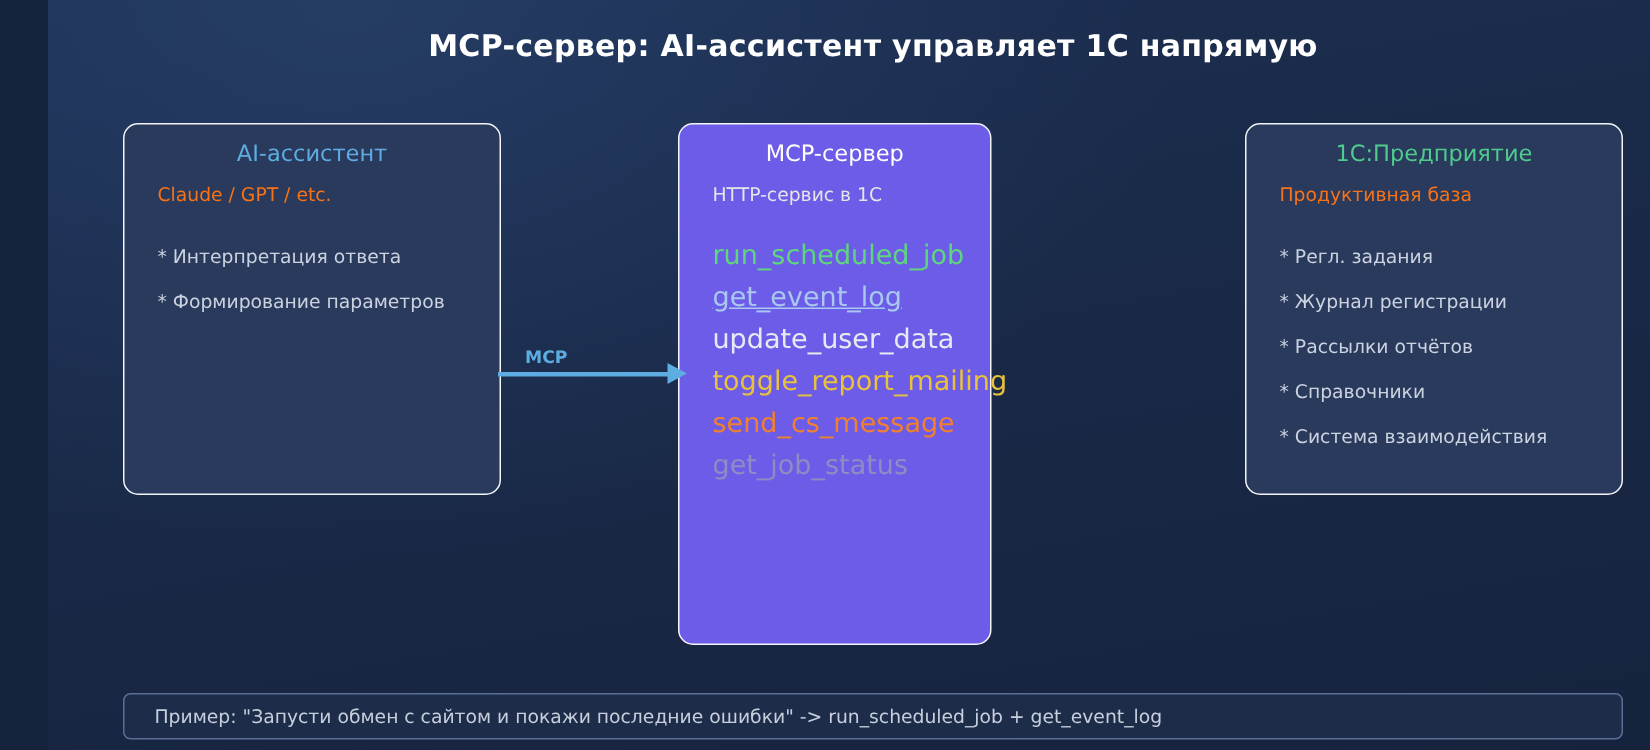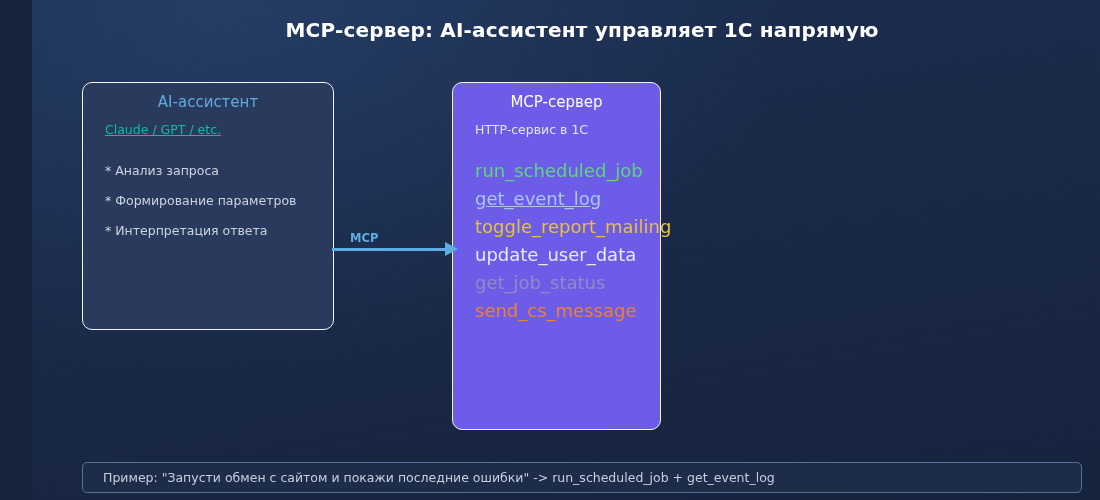--- a/index.html
+++ b/index.html
@@ -71,21 +71,21 @@
     font-size: 15px;
     white-space: nowrap;
   }
   .panel-subtitle {
     position: absolute;
     top: 39px;
     left: 22px;
     font-size: 12.5px;
     white-space: nowrap;
   }
-  .side-subtitle  { color: #14b8a6; text-decoration: underline; }
+  .side-subtitle  { color: #f97316; }
   .mcp-subtitle   { color: #e5e5e5; }
 
   #title-assistant { color: #5dade2; }
   #title-mcp       { color: #ffffff; }
   #title-1c        { color: #4ecb8d; }
 
   
   .list {
     position: absolute;
     top: 81px;
@@ -169,39 +169,49 @@
 <body>
 
 <div id="canvas">
 
   <div id="title">MCP-сервер: AI-ассистент управляет 1С напрямую</div>
 
   <div class="panel panel-side" id="panel-assistant">
     <div class="panel-title" id="title-assistant">AI-ассистент</div>
     <div class="panel-subtitle side-subtitle">Claude / GPT / etc.</div>
     <div class="list">
-      <div class="list-row">* Анализ запроса</div>
+      <div class="list-row">* Интерпретация ответа</div>
       <div class="list-row">* Формирование параметров</div>
-      <div class="list-row">* Интерпретация ответа</div>
     </div>
   </div>
 
   <div class="panel" id="panel-mcp">
     <div class="panel-title" id="title-mcp">MCP-сервер</div>
     <div class="panel-subtitle mcp-subtitle">HTTP-сервис в 1С</div>
     <div class="list">
       <div class="tool-row" style="color: rgb(94, 214, 125);">run_scheduled_job</div>
       <div class="tool-row" style="color: rgb(168, 200, 240); text-decoration: underline;">get_event_log</div>
+      <div class="tool-row" style="color: rgb(232, 234, 242);">update_user_data</div>
       <div class="tool-row" style="color: rgb(232, 194, 60);">toggle_report_mailing</div>
-      <div class="tool-row" style="color: rgb(232, 234, 242);">update_user_data</div>
+      <div class="tool-row" style="color: rgb(240, 128, 48);">send_cs_message</div>
       <div class="tool-row" style="color: rgb(143, 140, 196);">get_job_status</div>
-      <div class="tool-row" style="color: rgb(240, 128, 48);">send_cs_message</div>
     </div>
   </div>
 
+  <div class="panel panel-side" id="panel-1c">
+    <div class="panel-title" id="title-1c">1С:Предприятие</div>
+    <div class="panel-subtitle side-subtitle">Продуктивная база</div>
+    <div class="list">
+      <div class="list-row">* Регл. задания</div>
+      <div class="list-row">* Журнал регистрации</div>
+      <div class="list-row">* Рассылки отчётов</div>
+      <div class="list-row">* Справочники</div>
+      <div class="list-row">* Система взаимодействия</div>
+    </div>
+  </div>
 
   <div class="arrow" id="arrow-mcp">
     <div class="arrow-label">MCP</div>
     <div class="arrow-stem"></div>
     <div class="arrow-head"></div>
   </div>
 
 
   <div id="footer">
     <div id="footer-text">Пример: "Запусти обмен с сайтом и покажи последние ошибки" -&gt; run_scheduled_job + get_event_log</div>

